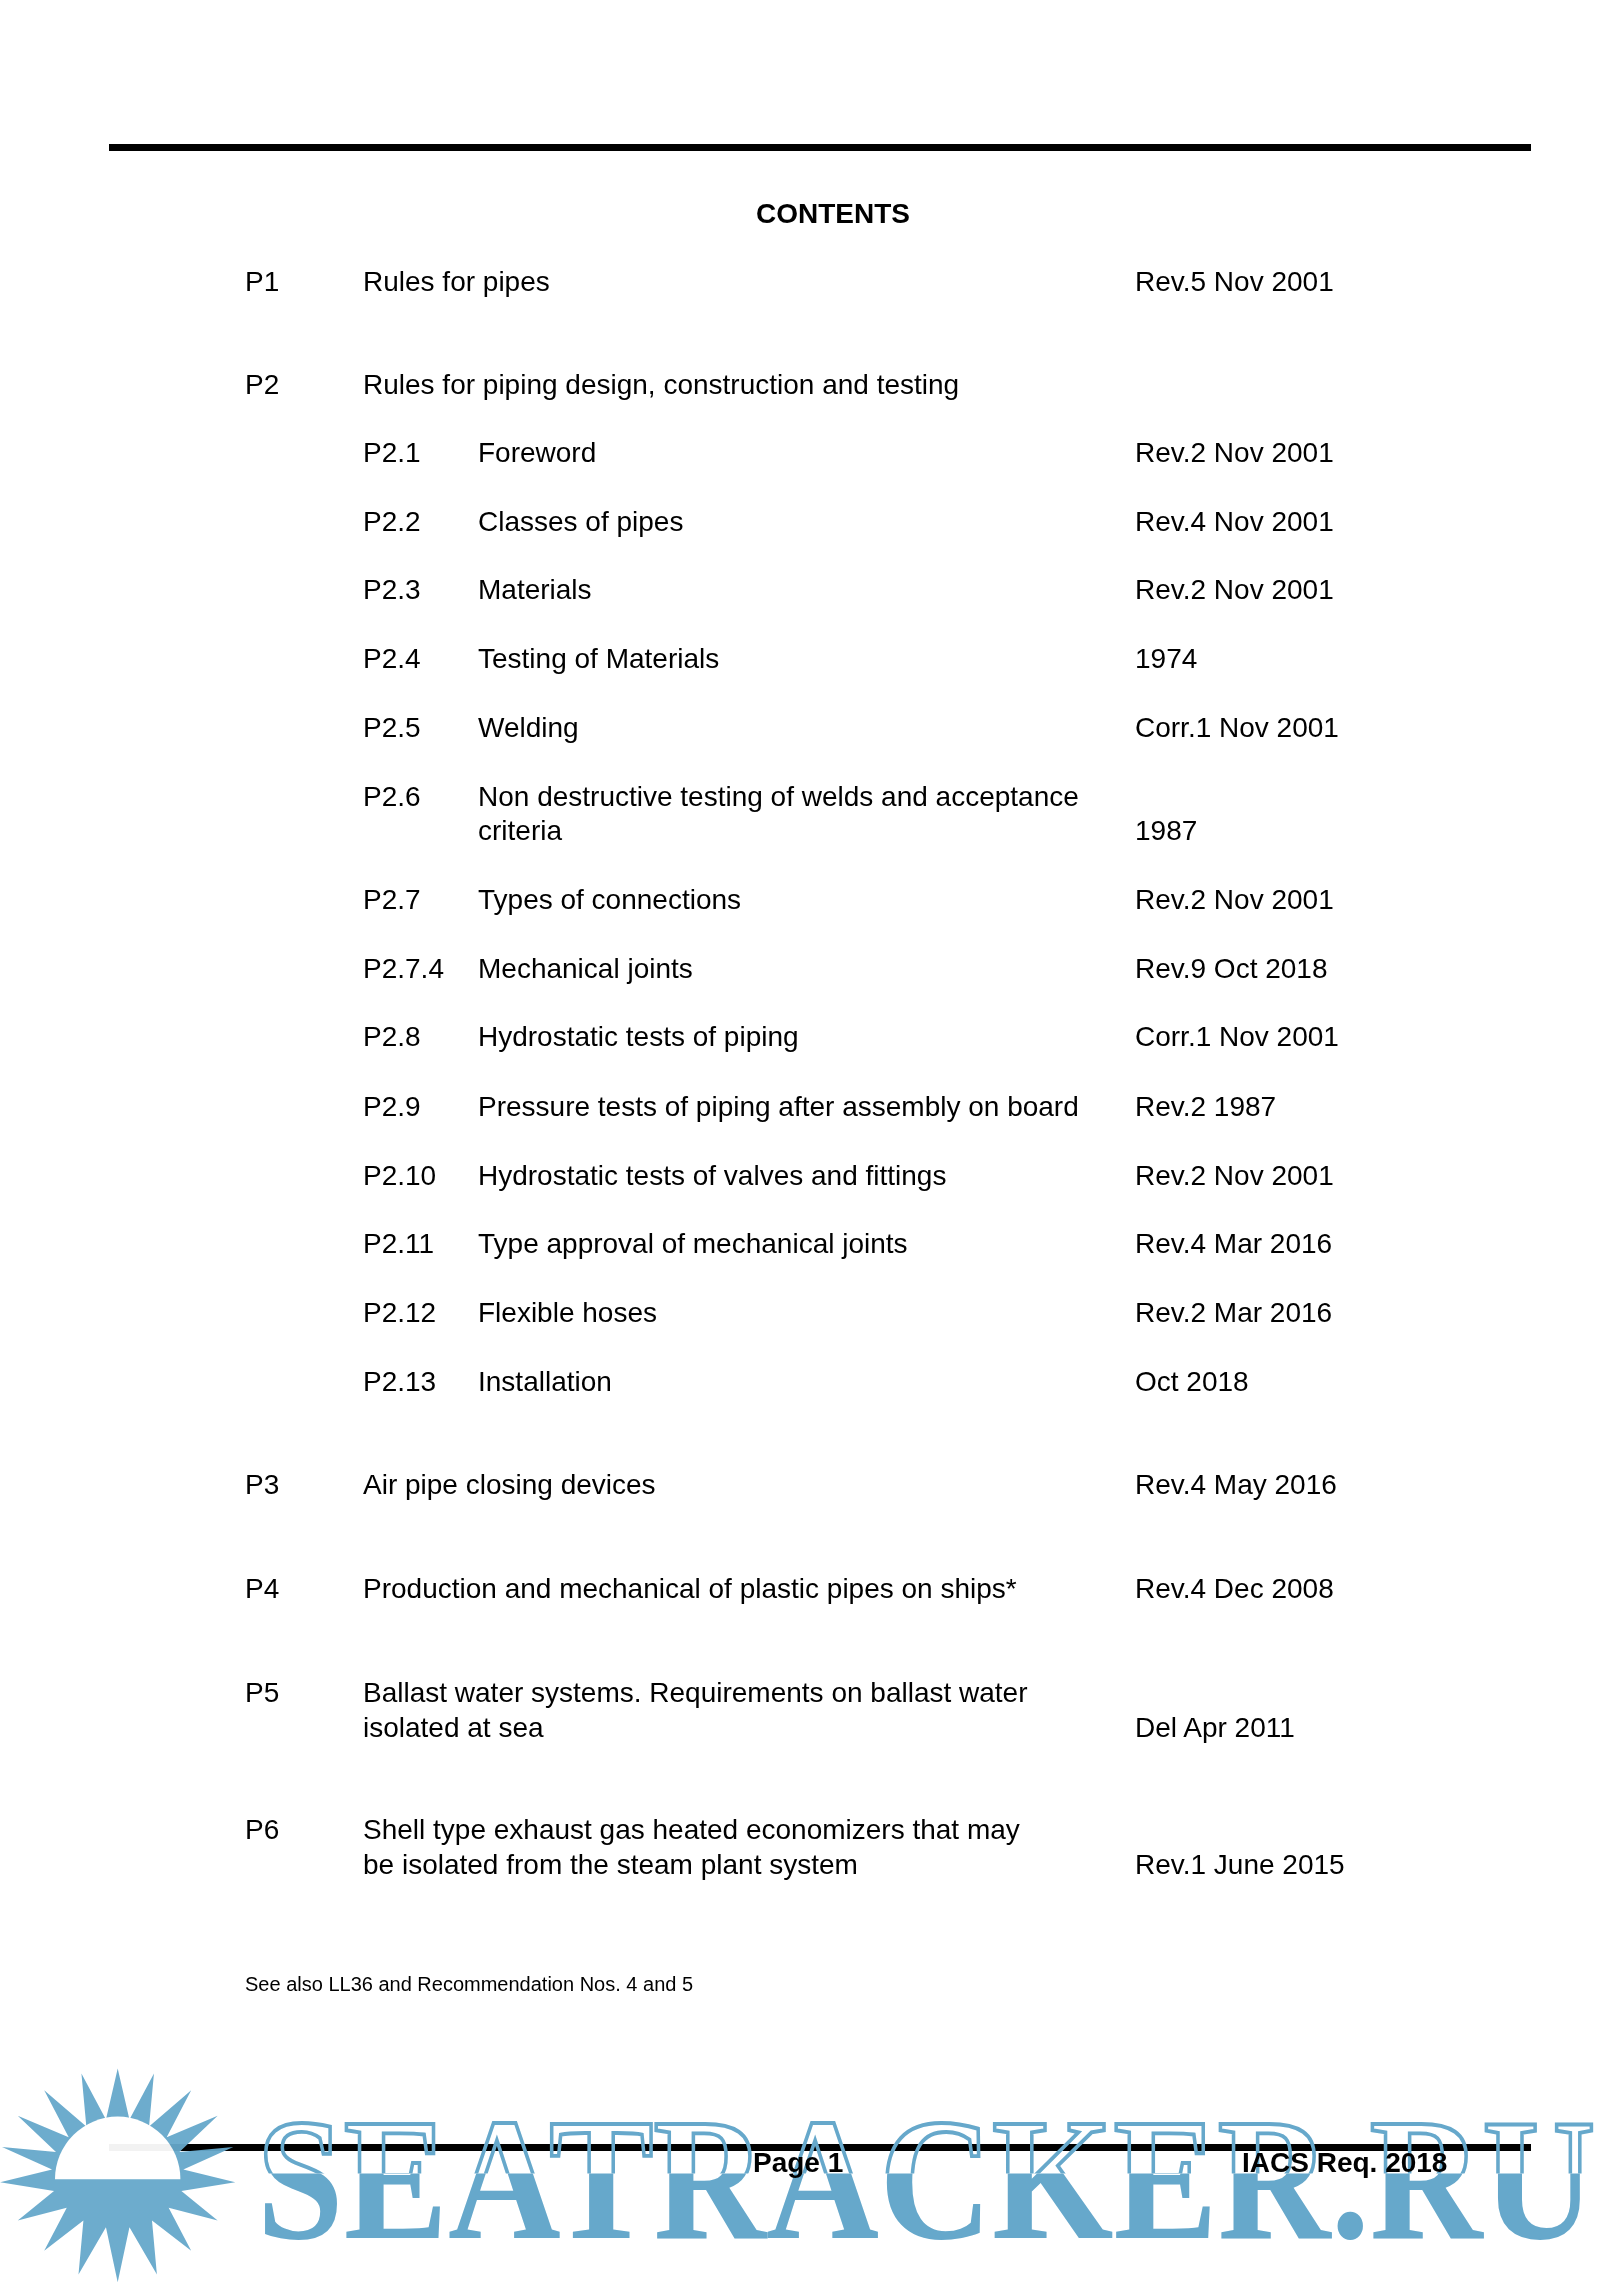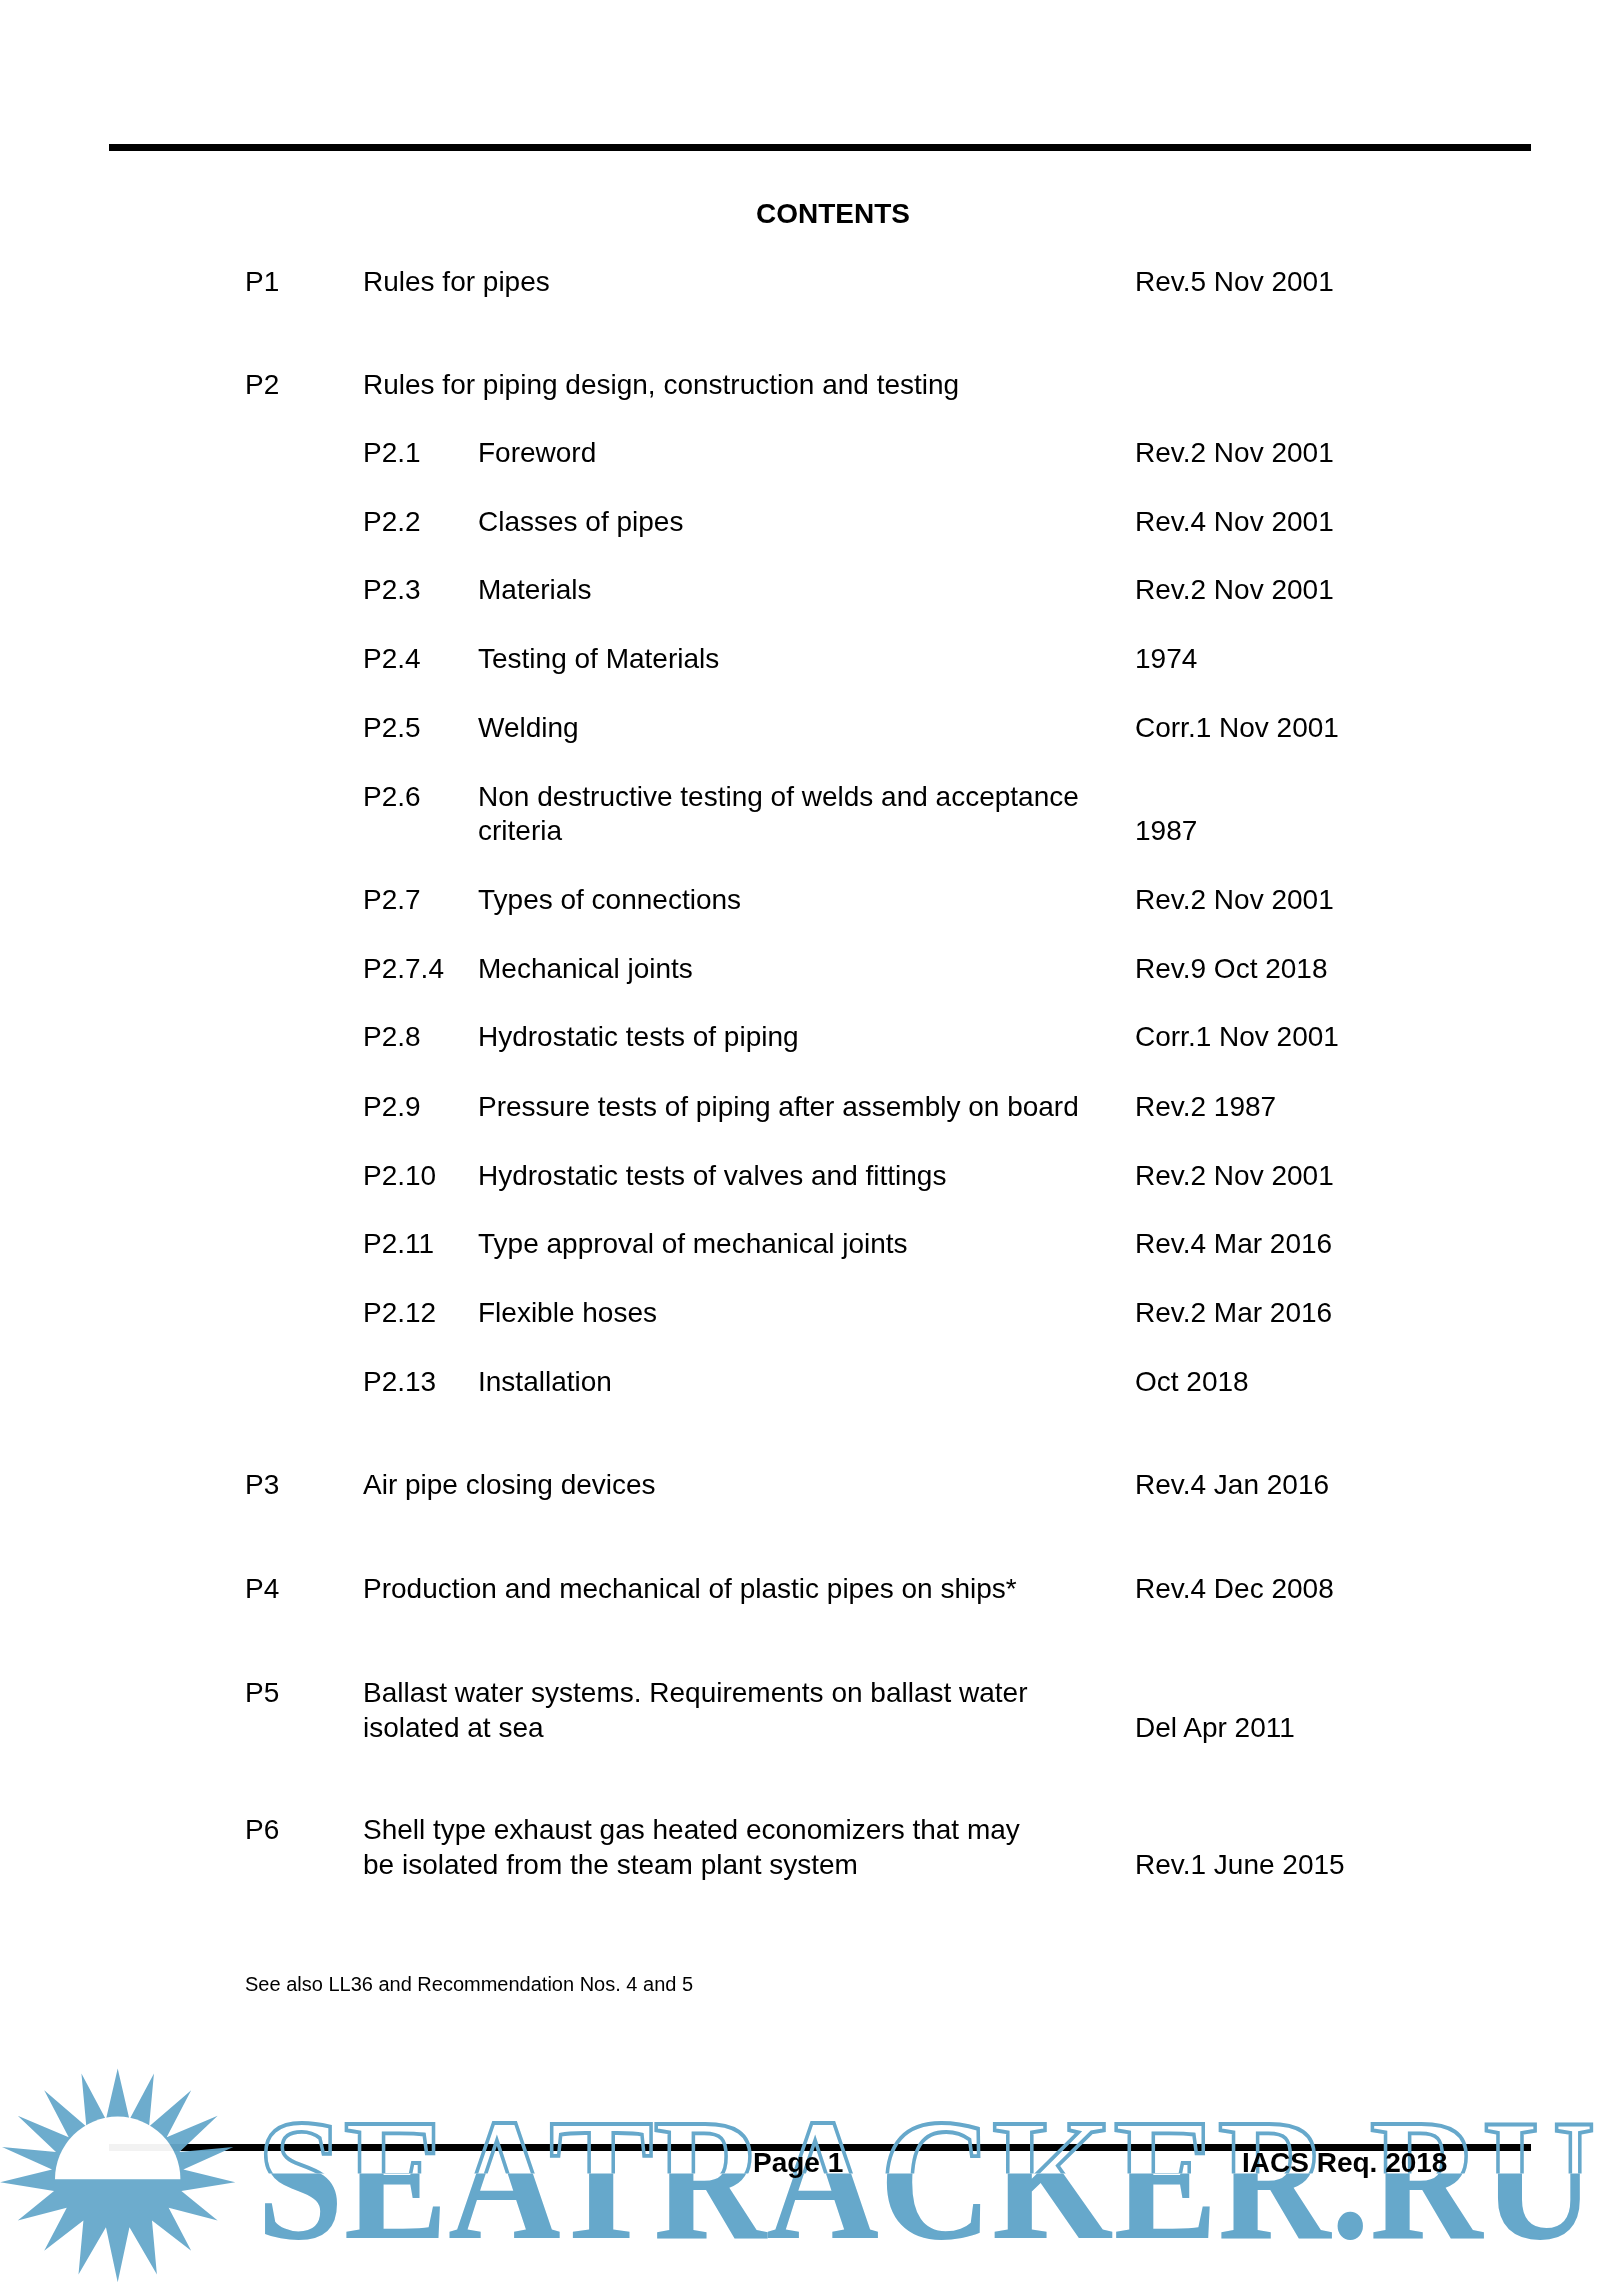--- a/index.html
+++ b/index.html
@@ -196,21 +196,21 @@
 
 <div class="toc-row lvl2" style="top:1365px">
   <span class="code">P2.13</span>
   <span class="text">Installation</span>
   <span class="rev" style="top:0">Oct 2018</span>
 </div>
 
 <div class="toc-row lvl1" style="top:1468px">
   <span class="code">P3</span>
   <span class="text">Air pipe closing devices</span>
-  <span class="rev" style="top:0">Rev.4 Jan 2016</span>
+  <span class="rev" style="top:0">Rev.4 May 2016</span>
 </div>
 
 <div class="toc-row lvl1" style="top:1572px">
   <span class="code">P4</span>
   <span class="text">Production and mechanical of plastic pipes on ships*</span>
   <span class="rev" style="top:0">Rev.4 Dec 2008</span>
 </div>
 
 <div class="toc-row lvl1" style="top:1676px">
   <span class="code">P5</span>

